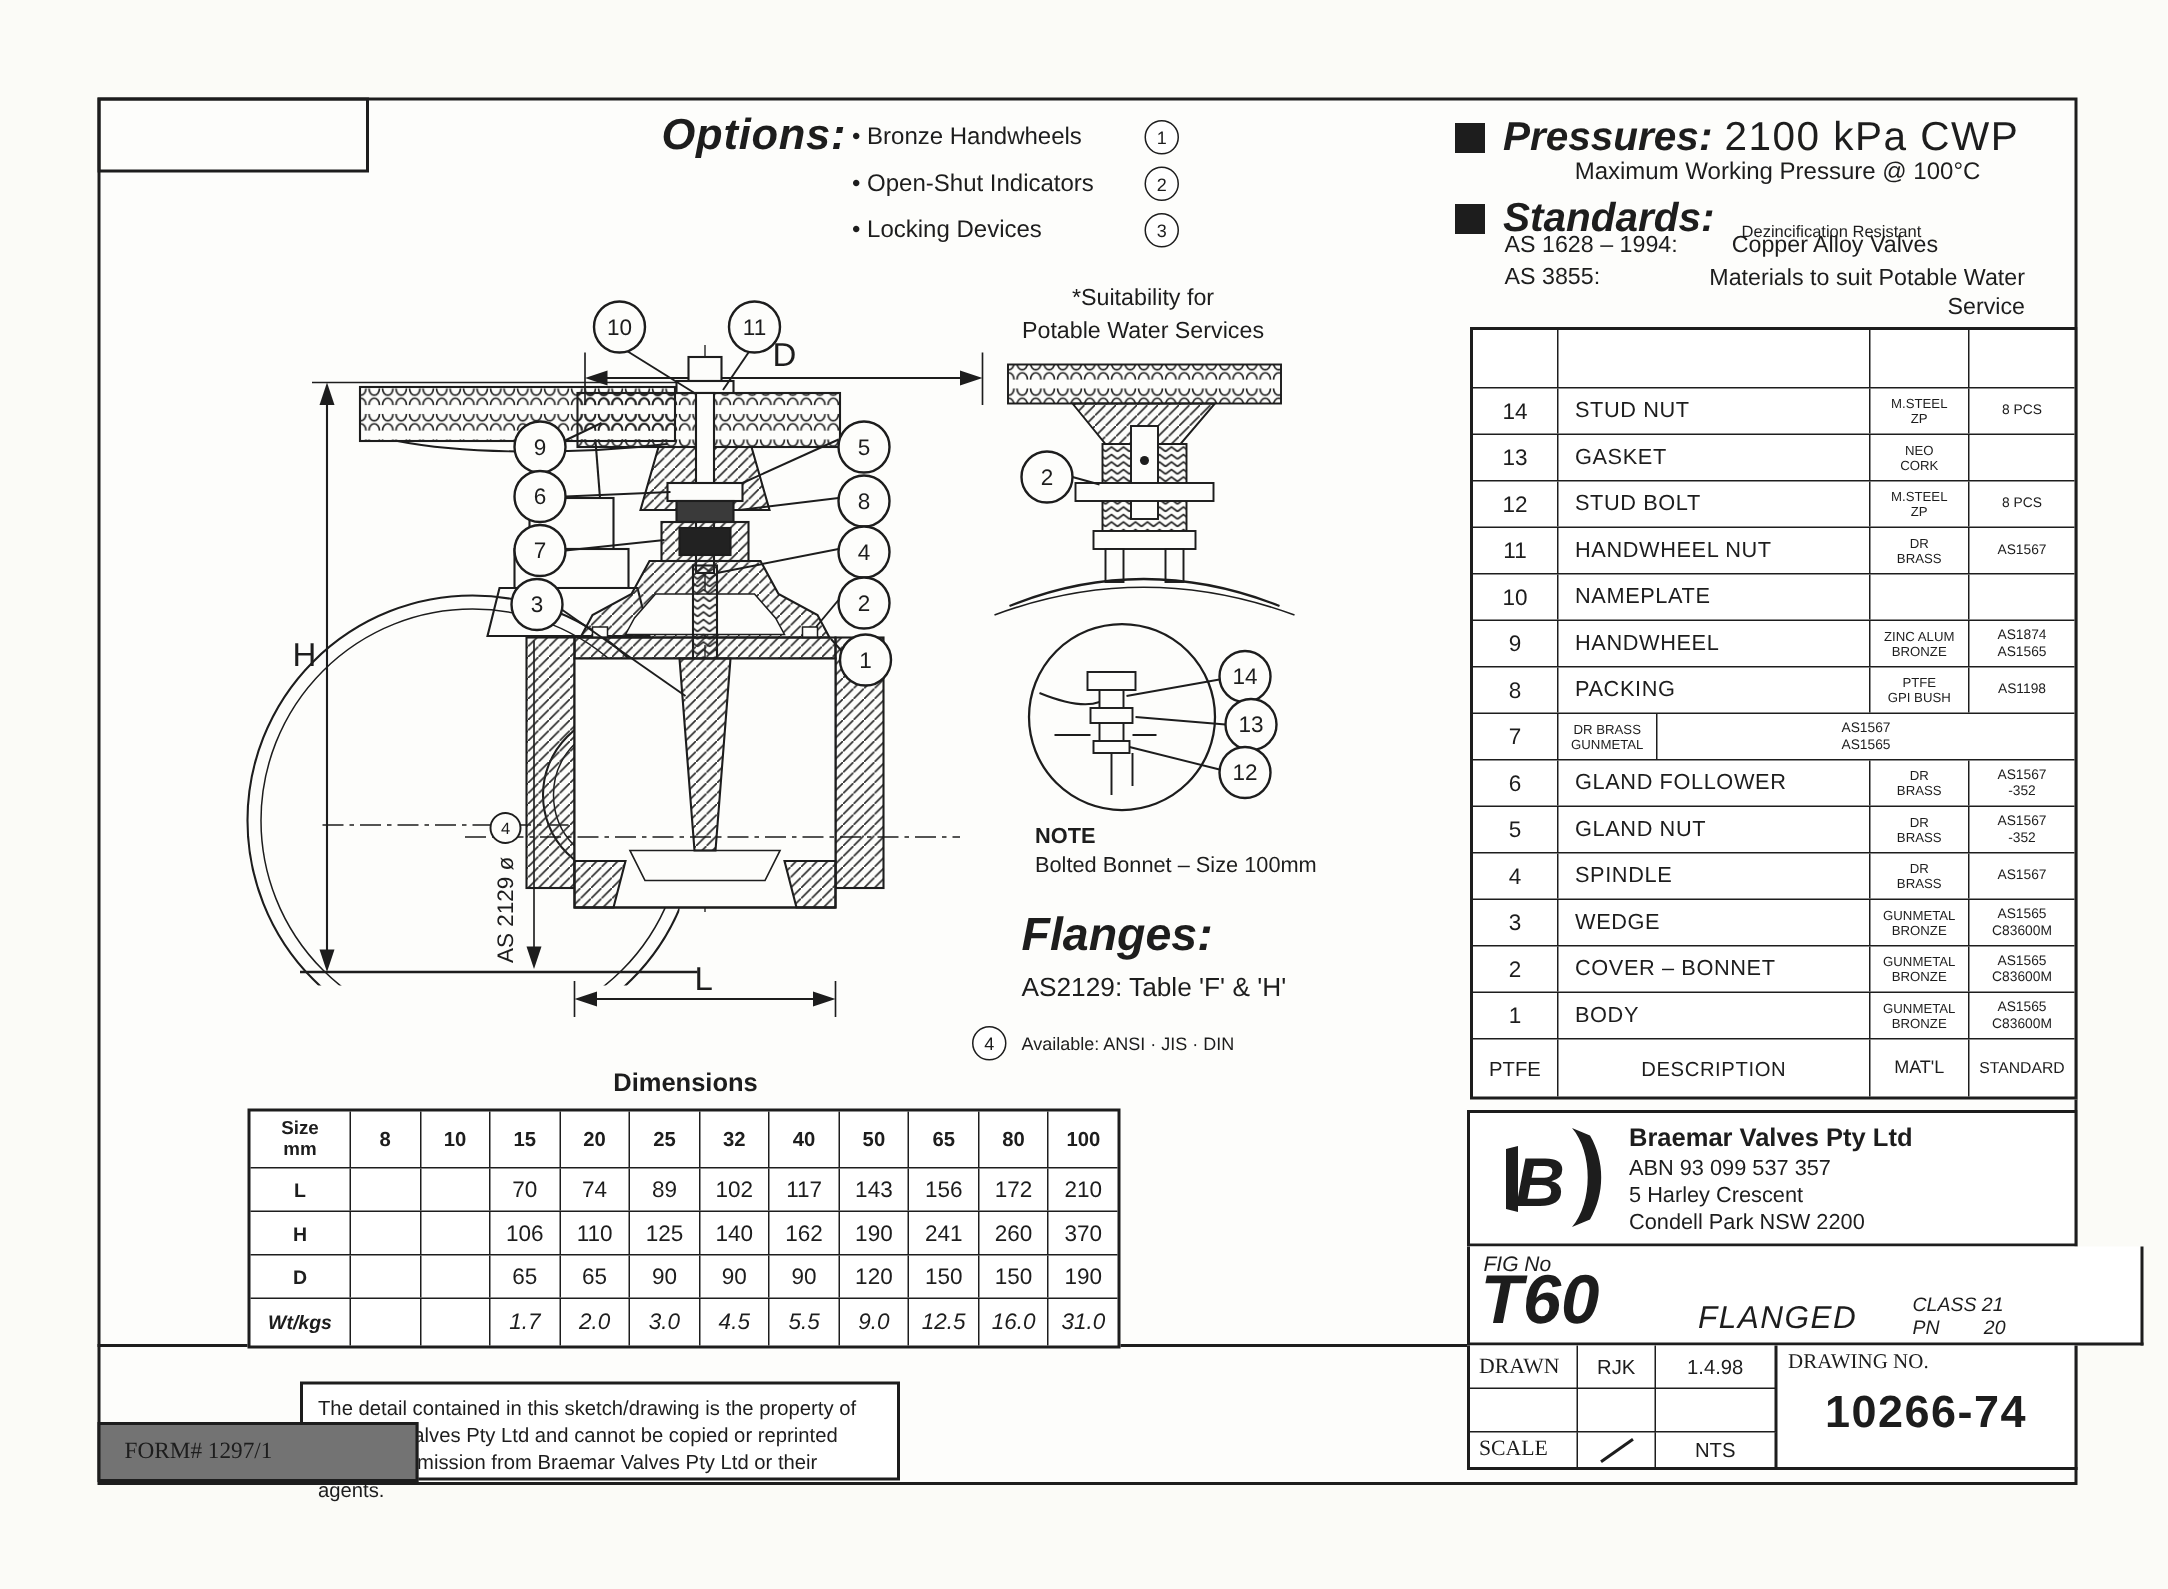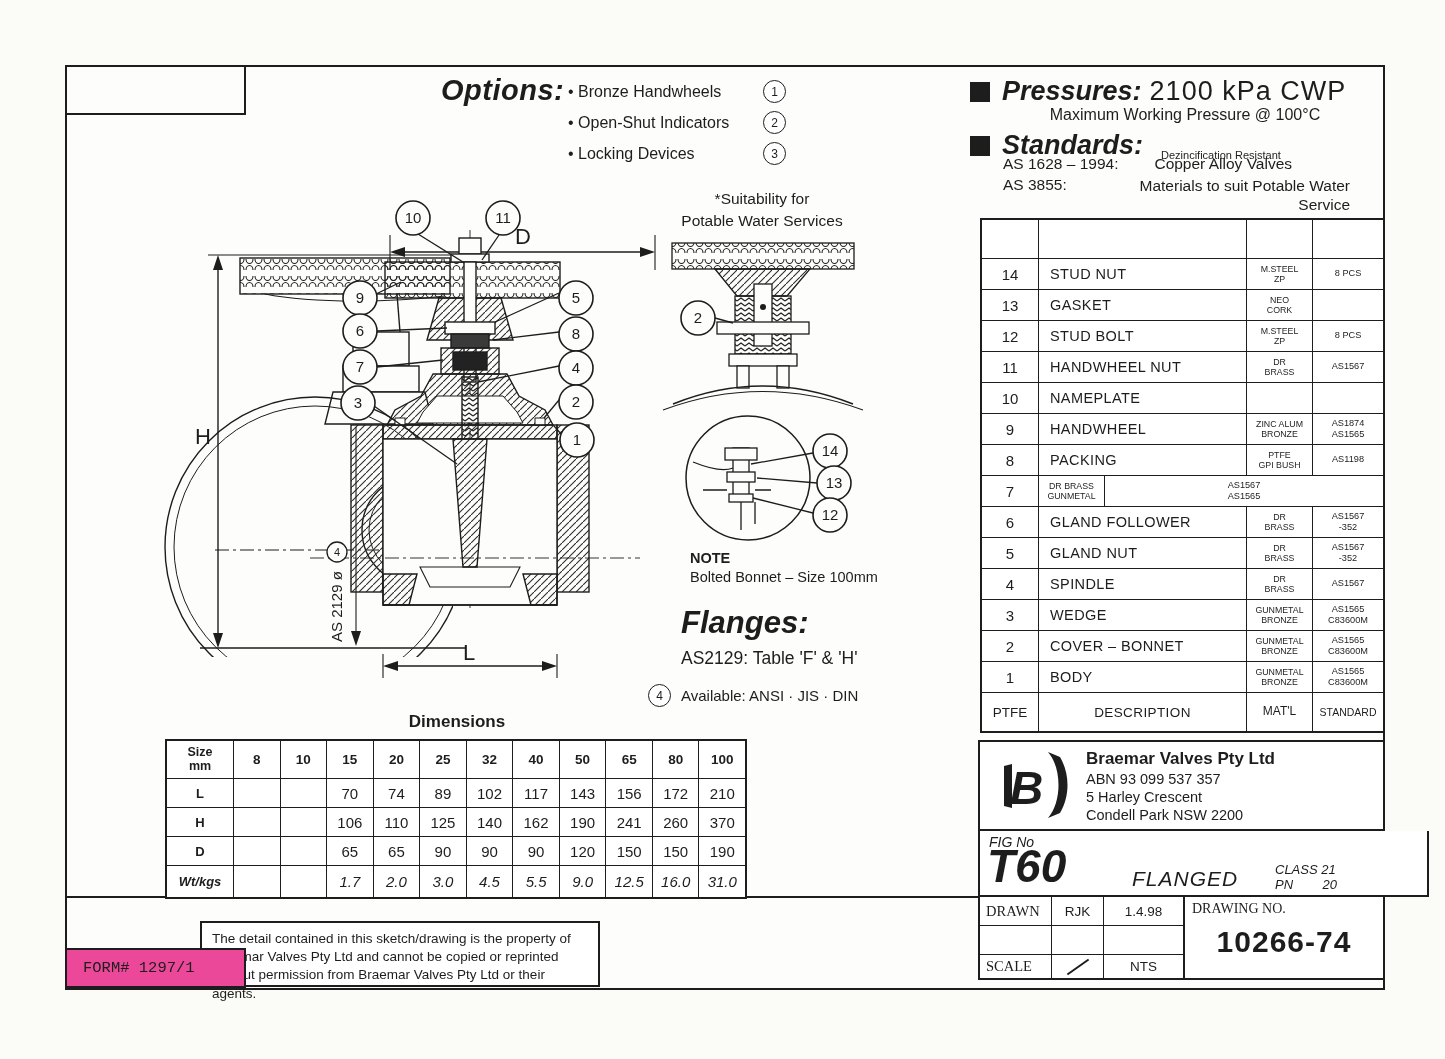--- a/index.html
+++ b/index.html
@@ -57,22 +57,22 @@
             display:grid;grid-template-columns:72px 52px 80px 1fr;grid-template-rows:29px 29px 1fr;}
   .rg-c{border-right:1.6px solid #1d1d1d;border-bottom:1.6px solid #1d1d1d;display:flex;align-items:center;
         justify-content:center;font-size:13.5px;box-sizing:border-box;}
   .rg-lab{justify-content:flex-start;padding-left:6px;font-family:"Liberation Serif",serif;font-size:14.5px;}
   .rg-dno{grid-column:4;grid-row:1/4;border-right:none;border-bottom:none;border-left:1.6px solid #1d1d1d;
           display:block;position:relative;}
   .slash{width:26px;height:2px;background:#1d1d1d;transform:rotate(-35deg);}
   
   .disc-box{left:200px;top:921px;width:400px;height:66px;border:2.5px solid #1d1d1d;background:#fff;
             padding:7px 10px;font-size:13.5px;line-height:1.35;}
-  .form-box{left:65px;top:948px;width:181px;height:40px;border:2px solid #1d1d1d;display:flex;align-items:center;
-            padding-left:16px;font-family:Liberation Mono, monospace;font-size:15.5px;background:#ec4899;}
+  .form-box{left:65px;top:948px;width:214px;height:40px;border:2px solid #1d1d1d;display:flex;align-items:center;
+            padding-left:16px;font-family:Liberation Serif, serif;font-size:15.5px;background:#737373;}
   svg text{font-family:"Liberation Sans",sans-serif;fill:#1d1d1d;}
   .co{font-size:15px;text-anchor:middle;}
   .co-sm{font-size:11px;text-anchor:middle;}
   .dimlab{font-size:22px;}
 </style>
 </head>
 <body>
 
 <div class="abs bdr" style="left:65px;top:65px;width:1320px;height:925px;background:#fdfdfb;"></div>
 <div class="abs bdr" style="left:65px;top:65px;width:181px;height:50px;"></div>
@@ -294,21 +294,21 @@
   <div>Potable Water Services</div>
 </div>
 <div class="abs" style="left:690px;top:549px;font-size:14.5px;line-height:1.3;">
   <div class="bd">NOTE</div>
   <div>Bolted Bonnet – Size 100mm</div>
 </div>
 <div class="abs it bd" style="left:681px;top:605px;font-size:31px;">Flanges:</div>
 <div class="abs" style="left:681px;top:648px;font-size:17.5px;">AS2129: Table 'F' &amp; 'H'</div>
 <div class="abs" style="left:648px;top:684px;display:flex;align-items:center;gap:10px;">
   <span class="circ">4</span>
-  <span style="font-size:15px;text-align:right;">Available: ANSI · JIS · DIN</span>
+  <span style="font-size:12px;text-align:right;">Available: ANSI · JIS · DIN</span>
 </div>
 
 <div class="abs bd" style="left:382px;top:712px;width:150px;text-align:center;font-size:17px;">Dimensions</div>
 <div class="abs dim-table">
     <div class="dt-row dt-head">
       <div class="dt-c dt-label">
         <div class="">Size</div>
         <div class="">mm</div>
       </div>
       <div class="dt-c dt-size">8</div>

